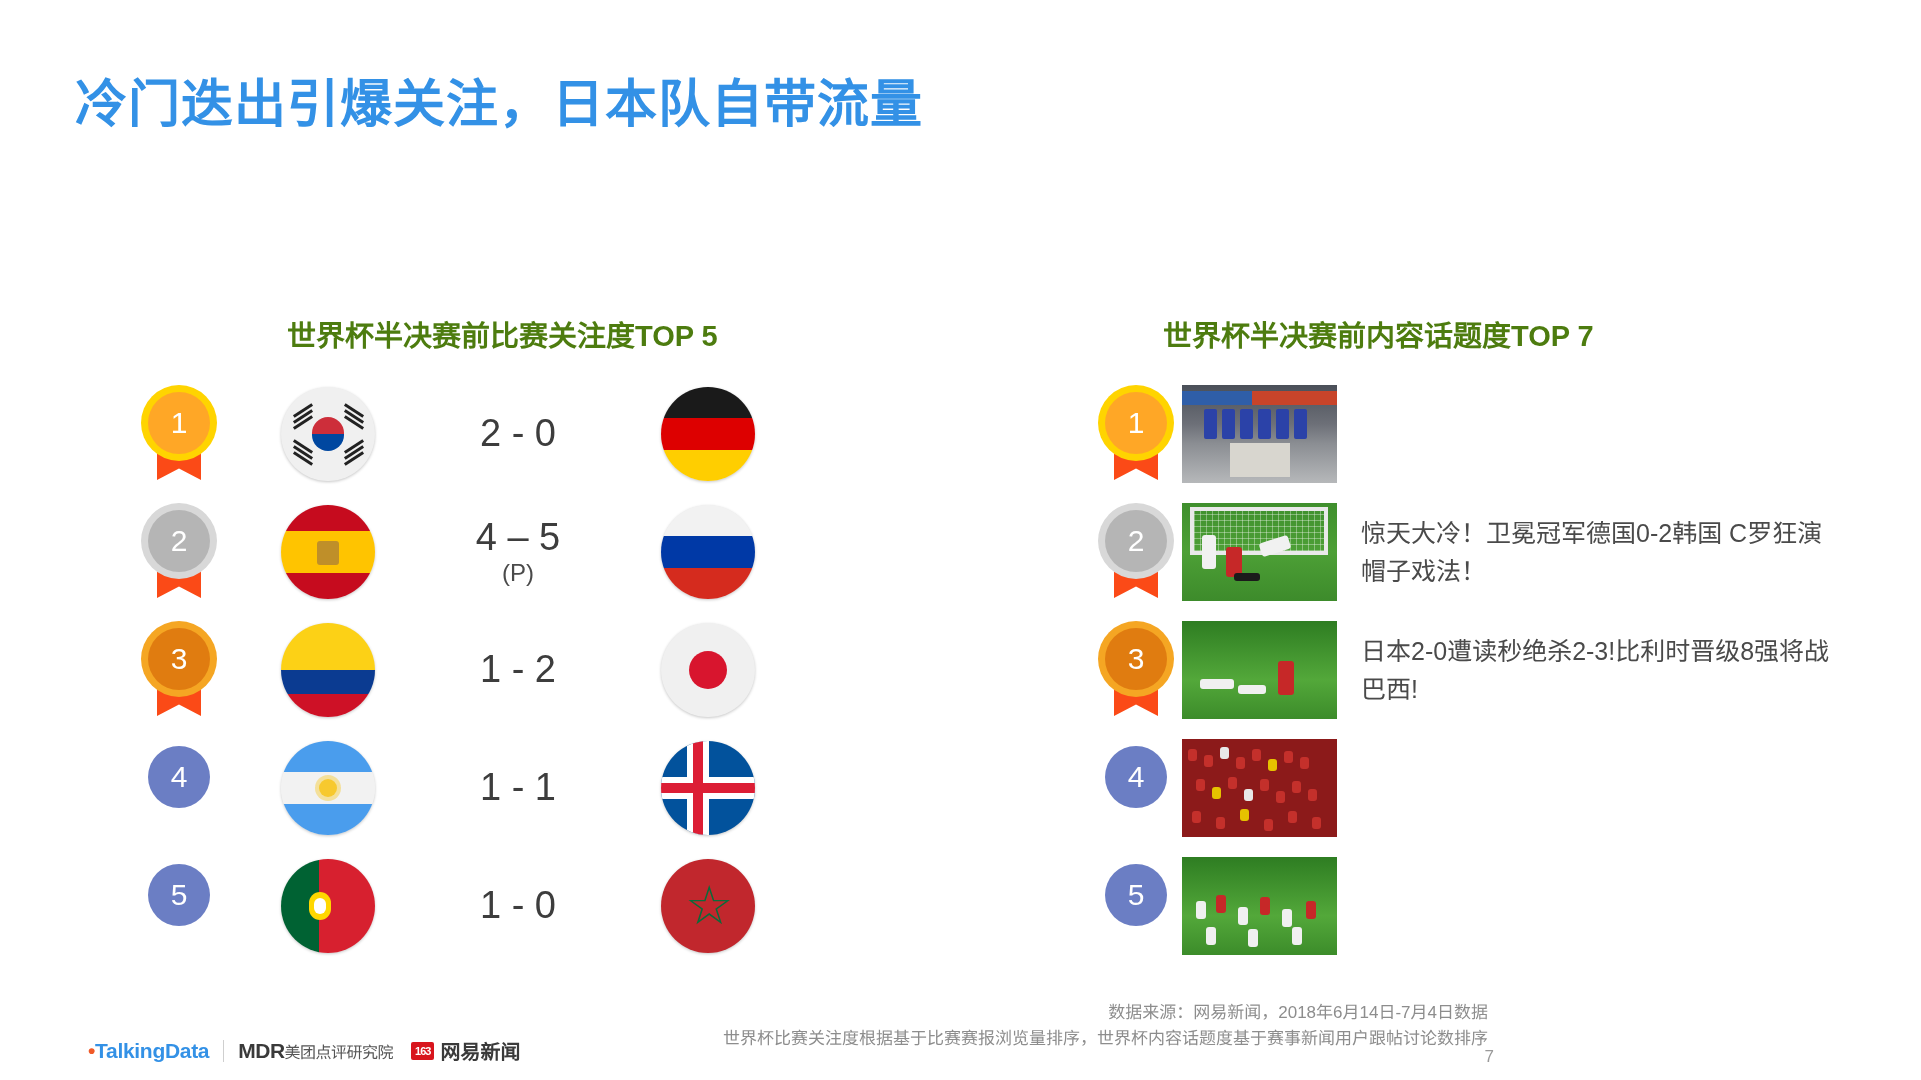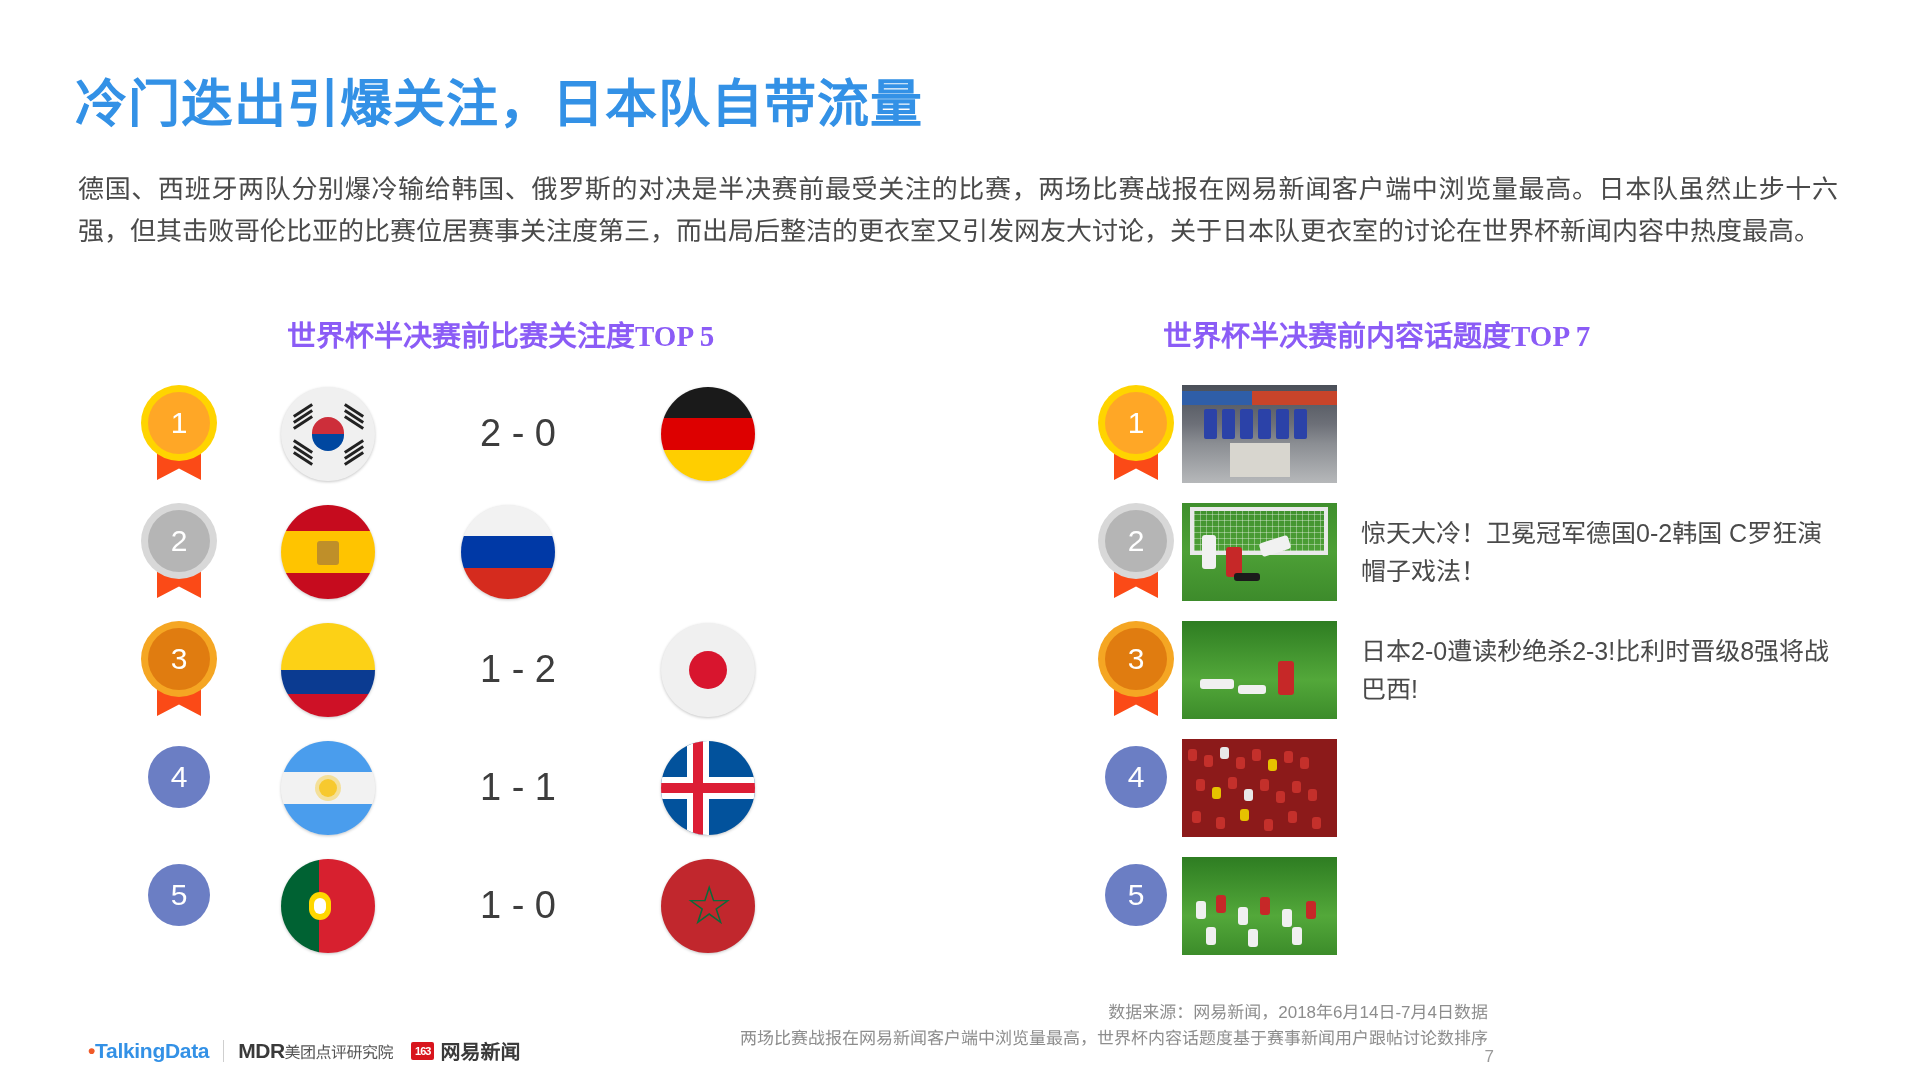--- a/index.html
+++ b/index.html
@@ -24,21 +24,21 @@
   }
   .intro {
     position:absolute; left:78px; top:168px; width:1760px;
     font-size:26px; line-height:42px; color:#4a4a4a;
     text-align:justify;
   }
 
   
   .col-head {
     position:absolute; font-size:29px; font-weight:bold;
-    color:#8b5cf6; white-space:nowrap;font-family:Liberation Serif, serif;
+    color:#4d7c0f; white-space:nowrap;
   }
   .col-head.left  { left:287px; top:312px; }
   .col-head.right { left:1163px; top:312px; }
 
   
   .match-list { position:absolute; left:120px; top:375px; width:780px; }
   .match-row {
     position:relative; height:118px;
     display:flex; align-items:center;
   }
@@ -216,21 +216,20 @@
   .logo-163 .mark { background:#d8151d; color:#fff; font-size:11px; font-weight:bold;
       padding:3px 4px; border-radius:2px; margin-right:6px; letter-spacing:-1px; }
   .logo-163 .txt { font-size:20px; font-weight:bold; color:#3a3a3a; }
 </style>
 </head>
 <body>
 
 <div class="slide">
 
   <div class="title">冷门迭出引爆关注，日本队自带流量</div>
-  <div class="intro">德国、西班牙两队分别爆冷输给韩国、俄罗斯的对决是半决赛前最受关注的比赛，两场比赛战报在网易新闻客户端中浏览量最高。日本队虽然止步十六强，但其击败哥伦比亚的比赛位居赛事关注度第三，而出局后整洁的更衣室又引发网友大讨论，关于日本队更衣室的讨论在世界杯新闻内容中热度最高。</div>
 
   <div class="col-head left">世界杯半决赛前比赛关注度TOP 5</div>
   <div class="col-head right">世界杯半决赛前内容话题度TOP 7</div>
 
   <div class="match-list">
 
     <div class="match-row">
       <div class="rank-cell">
         <div class="badge gold">
           <div class="disc">1</div>
@@ -274,20 +273,24 @@
           <div class="ribbon"></div>
         </div>
       </div>
       <div class="flag-cell">
         <div class="flag f-es">
           <div class="b s1"></div>
             <div class="b s2"></div>
             <div class="b s3"></div>
           <div class="crest"></div>
         </div>
+      </div>
+      <div class="score-cell">
+        <span>4 – 5</span>
+        <span class="pen">(P)</span>
       </div>
       <div class="flag-cell">
         <div class="flag f-ru">
           <div class="b s1"></div>
             <div class="b s2"></div>
             <div class="b s3"></div>
         </div>
       </div>
     </div>
 
@@ -472,21 +475,21 @@
           <i class="r" style="left:124px;top:44px"></i>
         <i style="left:24px;top:70px"></i>
           <i style="left:66px;top:72px"></i>
         <i style="left:110px;top:70px"></i>
       </div>
     </div>
   </div>
 
   <div class="src">
     <div>数据来源：网易新闻，2018年6月14日-7月4日数据</div>
-    <div>两场比赛战报在网易新闻客户端中浏览量最高，世界杯内容话题度基于赛事新闻用户跟帖讨论数排序</div>
+    <div>世界杯比赛关注度根据基于比赛赛报浏览量排序，世界杯内容话题度基于赛事新闻用户跟帖讨论数排序</div>
   </div>
   <div class="page-no">7</div>
 
   <div class="logos">
     <div class="logo-td"><span class="dot">•</span><span>TalkingData</span></div>
     <div class="logo-sep"></div>
     <div class="logo-mdr">
       <span>MDR</span><small>美团点评研究院</small>
     </div>
     <div class="logo-163">

